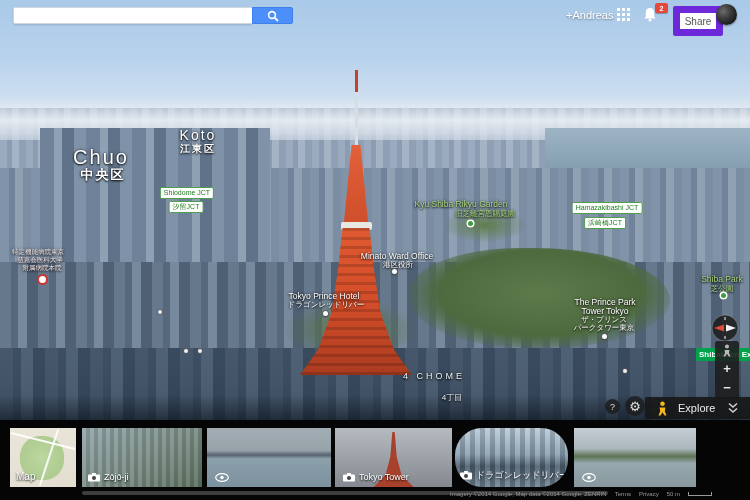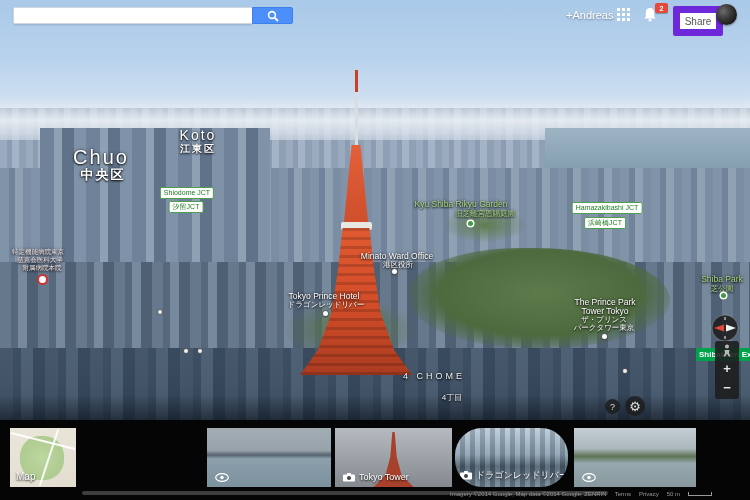--- a/index.html
+++ b/index.html
@@ -213,20 +213,31 @@
         <circle cx="5" cy="2.5" r="2" fill="#b9b9b9"></circle>
         <path d="M2.5 6 L7.5 6 L7 9 L8.5 12.5 L6.8 12.5 L5 9.8 L3.2 12.5 L1.5 12.5 L3 9 Z" fill="#b9b9b9"></path>
       </svg>
       <div class="zbtn">+</div>
       <div class="zbtn">−</div>
     </div>
     <div class="abs round-ctl help-ctl">?</div>
     <div class="abs round-ctl gear-ctl">
         <span>⚙</span>
       </div>
+    <div class="abs explore-bar">
+      <svg width="11" height="15" viewBox="0 0 11 15" style="margin-left:12px;">
+        <circle cx="5.5" cy="2.8" r="2.3" fill="#f4b81d"></circle>
+        <path d="M2.6 6.6 L8.4 6.6 L7.8 10.2 L9.5 14.6 L7.5 14.6 L5.5 11.2 L3.5 14.6 L1.5 14.6 L3.2 10.2 Z" fill="#f4b81d"></path>
+      </svg>
+      <span class="explore-label">Explore</span>
+      <svg width="12" height="12" viewBox="0 0 12 12" style="margin-left:12px;">
+        <path d="M2 1.5 L6 5 L10 1.5" fill="none" stroke="#cfcfcf" stroke-width="1.6"></path>
+        <path d="M2 6.5 L6 10 L10 6.5" fill="none" stroke="#cfcfcf" stroke-width="1.6"></path>
+      </svg>
+    </div>
   </div>
 
   <input class="abs search-box" type="text" placeholder="" style="">
   <div class="abs search-btn">
     <svg width="12" height="12" viewBox="0 0 12 12">
       <circle cx="5" cy="5" r="3.4" fill="none" stroke="#fff" stroke-width="1.6"></circle>
       <line x1="7.6" y1="7.6" x2="11" y2="11" stroke="#fff" stroke-width="1.8"></line>
     </svg>
   </div>
   <div class="abs acct" style="left:566px;top:9px;">+Andreas</div>
@@ -255,20 +266,30 @@
 
     <div class="thumb t-map" style="left:10px;width:66px;">
       <div class="park"></div>
       <div class="road" style="left:0;top:12px;width:66px;height:2px;transform:rotate(14deg);"></div>
       <div class="road" style="left:38px;top:0;width:2px;height:59px;transform:rotate(18deg);"></div>
       <div class="thumb-label" style="font-size:10px;">
           <span>Map</span>
         </div>
     </div>
 
+    <div class="thumb t-zojoji" style="left:82px;width:120px;">
+      <div class="thumb-label">
+        <svg width="12" height="9" viewBox="0 0 12 9">
+          <rect x="0" y="1.5" width="12" height="7" rx="1" fill="#fff"></rect>
+            <rect x="4" y="0" width="4" height="2.5" rx="0.5" fill="#fff"></rect>
+          <circle cx="6" cy="5" r="2" fill="#444"></circle>
+        </svg>
+        <span>Zōjō-ji</span>
+      </div>
+    </div>
 
     <div class="thumb t-water1" style="left:207px;width:124px;">
       <div class="thumb-label" style="left:8px;">
         <svg width="14" height="9" viewBox="0 0 14 9">
           <ellipse cx="7" cy="4.5" rx="6.3" ry="3.8" fill="none" stroke="#fff" stroke-width="1.2"></ellipse>
           <circle cx="7" cy="4.5" r="1.7" fill="#fff"></circle>
         </svg>
       </div>
     </div>
 

